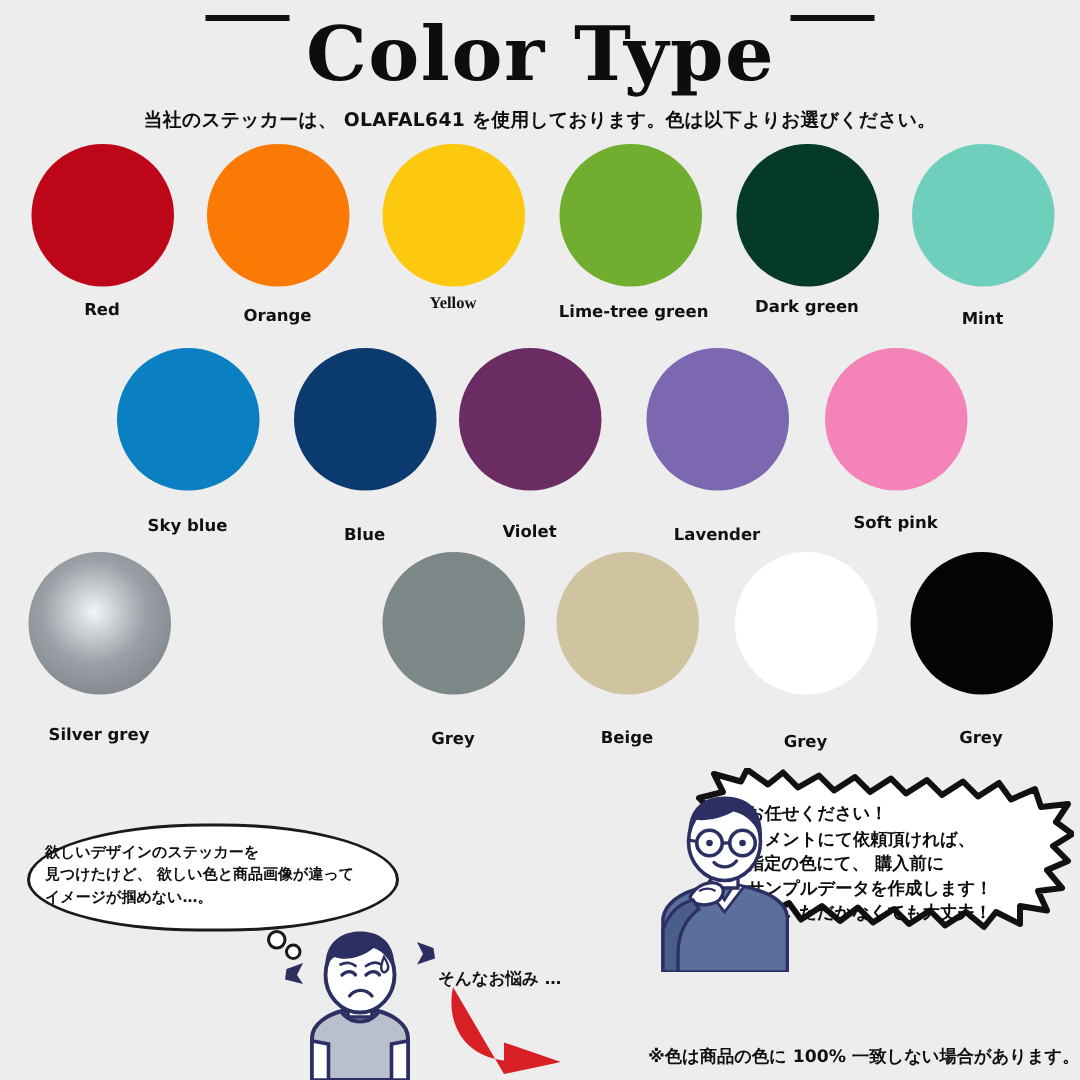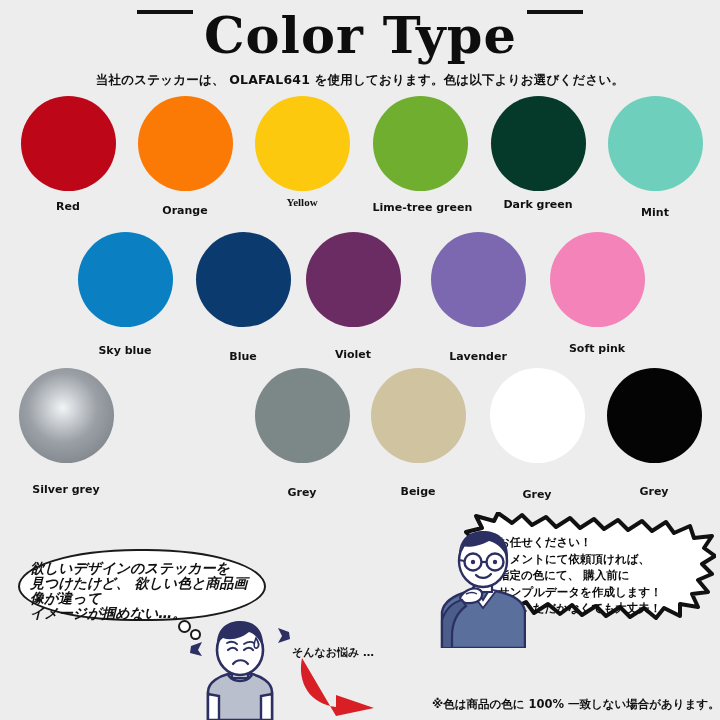--- a/index.html
+++ b/index.html
@@ -97,26 +97,25 @@
     border: 2.5px solid #1a1a1a;
     border-radius: 48% 48% 46% 46% / 52% 52% 48% 48%;
     box-sizing: border-box;
   }
   .thought-text {
     position: absolute;
     left: 30px;
     top: 561px;
     width: 230px;
     font-family: "DejaVu Sans", sans-serif;
-    font-size: 14px;
+    font-size: 10px;
     font-weight: bold;
     color: #111111;
     line-height: 15px;
     white-space: pre-line;
-    font-style: italic;
   }
   .bub-dot {
     position: absolute;
     background: #ffffff;
     border: 2.2px solid #1a1a1a;
     border-radius: 50%;
   }
   .bub-dot.d1 { left: 178px; top: 620px; width: 9px;  height: 9px; }
   .bub-dot.d2 { left: 190px; top: 629px; width: 7px;  height: 7px; }
 

